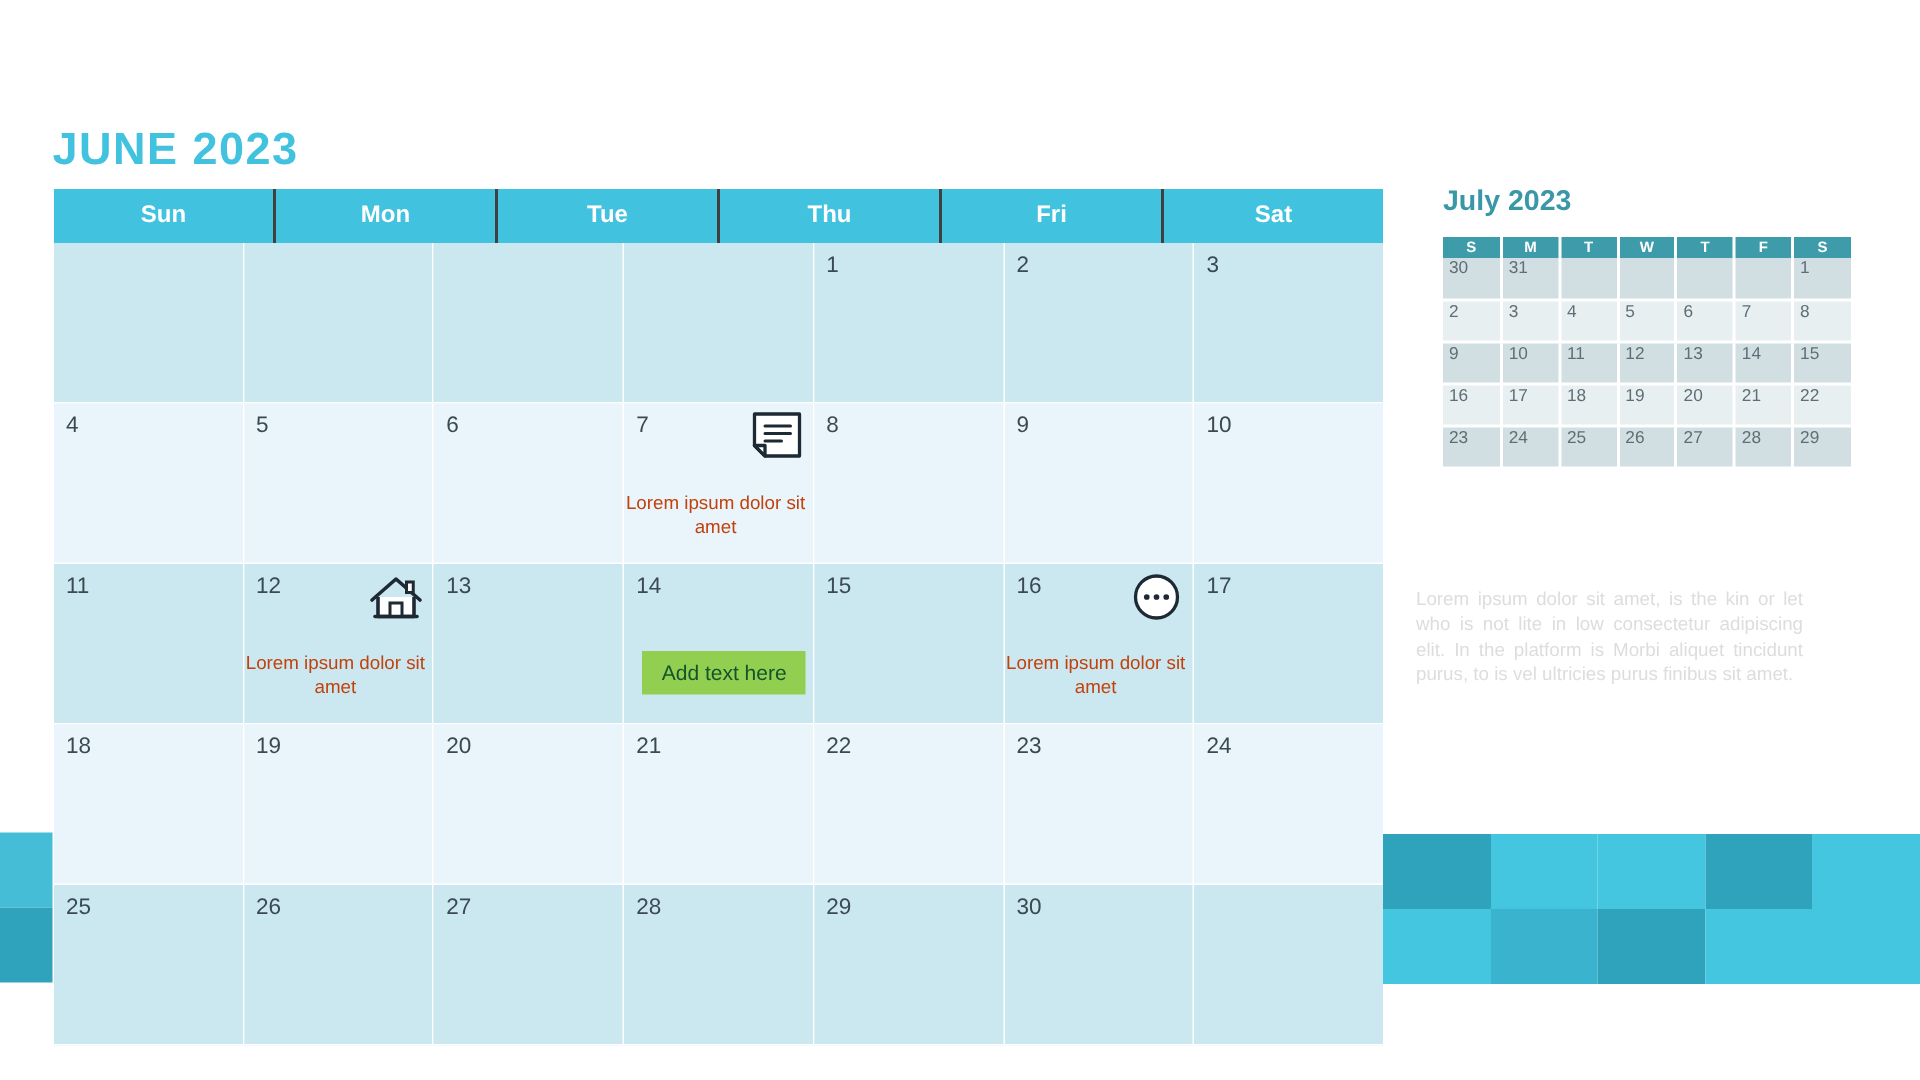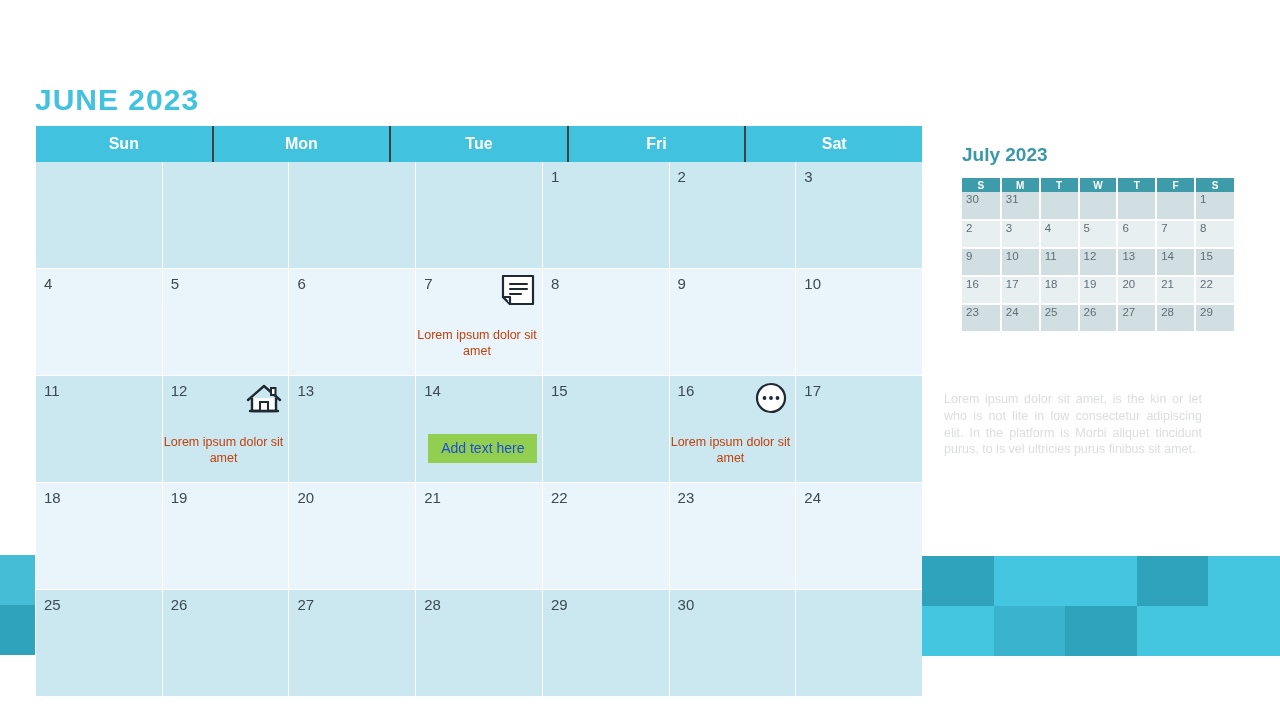--- a/index.html
+++ b/index.html
@@ -55,29 +55,29 @@
   .cal-row.even .cal-cell { background:#E9F5FA; }
   .daynum { font-size:15px; color:#3B4A52; line-height:17px; }
 
   .cell-note {
     position:absolute; left:0; right:4px; top:58px;
     text-align:center; font-size:12.5px; line-height:16px;
     color:#c2410c;
   }
   .cell-btn {
     position:absolute; left:12px; top:58px;
-    background:#92CE4F; color:#1d4ed8;
+    background:#92CE4F; color:#14532d;
     font-size:14px; padding:6px 13px 7px 13px;
     white-space:nowrap; border:none; cursor:pointer;
     font-family:"Liberation Sans", sans-serif;
   }
   .cell-icon { position:absolute; right:6px; top:4px; width:38px; height:34px; }
 
   
-  #mini { position:absolute; left:962px; top:144px; width:291px; }
+  #mini { position:absolute; left:962px; top:124px; width:291px; }
   #mini-title { font-size:19px; font-weight:bold; color:#3A97A8; margin-bottom:12px; }
   #mini-grid { width:272px; border-collapse:collapse; table-layout:fixed; }
   #mini-grid th {
     background:#3E9CAA; color:#ffffff; font-size:10px; font-weight:bold;
     height:14px; border-right:2px solid #ffffff; text-align:center;
   }
   #mini-grid th:last-child { border-right:none; }
   #mini-grid td {
     height:28px; font-size:11.5px; color:#5E6E76;
     padding:1px 0 0 4px; vertical-align:top;
@@ -116,20 +116,21 @@
       <div class="deco-cell" style="left: 286.4px; top: 50px; background: rgb(69, 198, 224);"></div>
     </div>
 
   <div id="month-title">JUNE 2023</div>
 
   <div id="calendar">
     <div id="cal-head">
         <div class="hcell">Sun</div>
         <div class="hcell">Mon</div>
         <div class="hcell">Tue</div>
+        <div class="hcell">Thu</div>
         <div class="hcell">Fri</div>
         <div class="hcell">Sat</div>
       </div>
     <div id="cal-body">
         <div class="cal-row r0 odd">
           <div class="cal-cell">
             <div class="daynum"></div>
           </div>
           <div class="cal-cell">
             <div class="daynum"></div>

